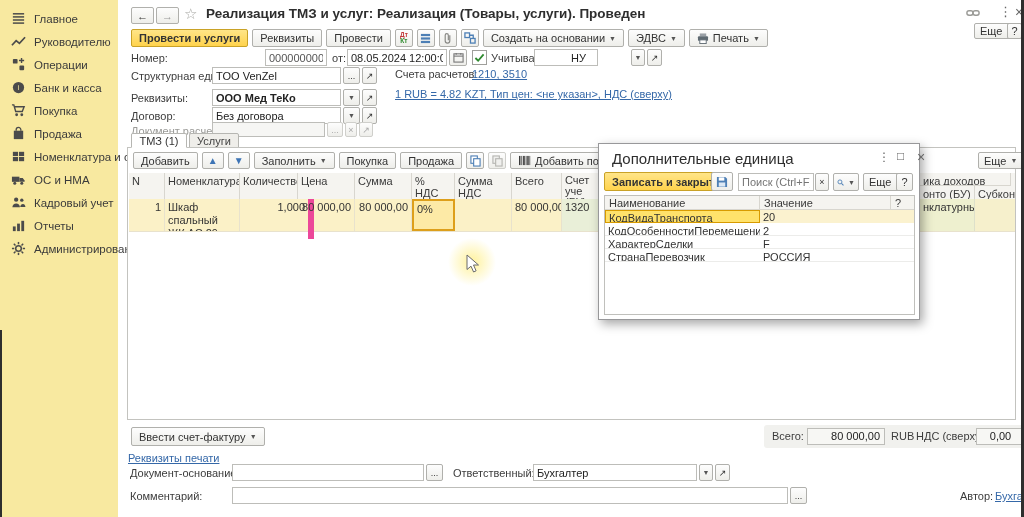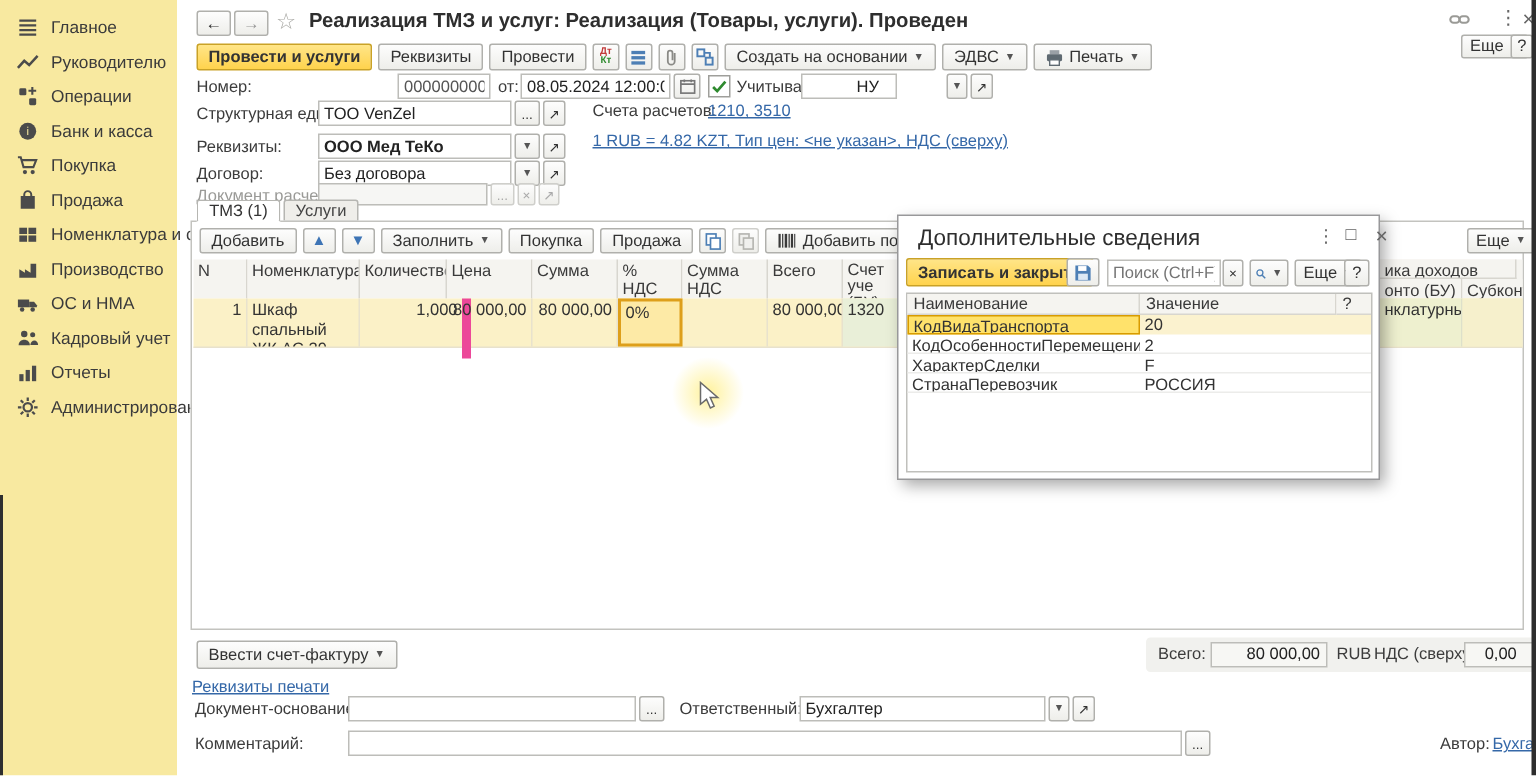--- a/index.html
+++ b/index.html
@@ -107,26 +107,20 @@
           <rect x="2" y="3" width="5.5" height="4.5"></rect>
           <rect x="8.5" y="3" width="5.5" height="4.5"></rect>
           <rect x="2" y="8.5" width="5.5" height="4.5"></rect>
           <rect x="8.5" y="8.5" width="5.5" height="4.5"></rect>
         </g>
       </svg>
     <span>Номенклатура и склад</span>
   </div>
   <div class="side-item">
     <svg width="15" height="15" viewBox="0 0 16 16">
-        <path d="M2 14V8l4 2.5V8l4 2.5V4h4v10z" fill="#4b4b4b"></path>
-      </svg>
-    <span>Производство</span>
-  </div>
-  <div class="side-item">
-    <svg width="15" height="15" viewBox="0 0 16 16">
         <rect x="1" y="5" width="8" height="5.5" fill="#4b4b4b"></rect>
         <path d="M9 6.5h3.5l2 2.5v1.5H9z" fill="#4b4b4b"></path>
         <circle cx="4" cy="12" r="1.6" fill="#4b4b4b"></circle>
         <circle cx="11.5" cy="12" r="1.6" fill="#4b4b4b"></circle>
       </svg>
     <span>ОС и НМА</span>
   </div>
   <div class="side-item">
     <svg width="15" height="15" viewBox="0 0 16 16">
         <circle cx="5.5" cy="5" r="2.3" fill="#4b4b4b"></circle>
@@ -399,21 +393,21 @@
   </button>
 <button class="btn abs sq" style="left:715px;top:464px;width:15px;height:17px;font-size:9px">↗</button>
 
 <span class="lbl abs" style="left:130px;top:490px">Комментарий:</span>
 <input class="inp abs" style="left: 232px; top: 487px; width: 556px;" value="">
 <button class="btn abs sq" style="left:790px;top:487px;width:17px;height:17px;font-size:9px">...</button>
 <span class="lbl abs" style="left:960px;top:490px">Автор:</span>
 <span class="lnk abs" style="left:995px;top:490px">Бухгалтер</span>
 
 <div class="dlg">
-  <div class="abs" style="left:13px;top:6px;font-size:15px;color:#2e2e2e">Дополнительные сведения</div>
+  <div class="abs" style="left:13px;top:6px;font-size:15px;color:#2e2e2e">Дополнительные единица</div>
   <button class="winicon abs" style="left:273px;top:5px;font-size:12px">⋮</button>
   <button class="winicon abs" style="left:292px;top:4px;font-size:12px">□</button>
   <button class="winicon abs" style="left:312px;top:4px;font-size:14px">×</button>
 
   <button class="btn btn-y abs" style="left:5px;top:28px;height:19px">Записать и закрыть</button>
   <button class="btn abs sq" style="left:112px;top:28px;width:22px;height:19px">
     <svg width="12" height="12" viewBox="0 0 13 13">
         <path d="M1 1h9l2 2v9H1z" fill="#4d7fb5"></path>
         <rect x="3" y="1.5" width="6" height="3.5" fill="#fff"></rect>
         <rect x="3" y="7" width="7" height="4.5" fill="#dce8f4"></rect>

